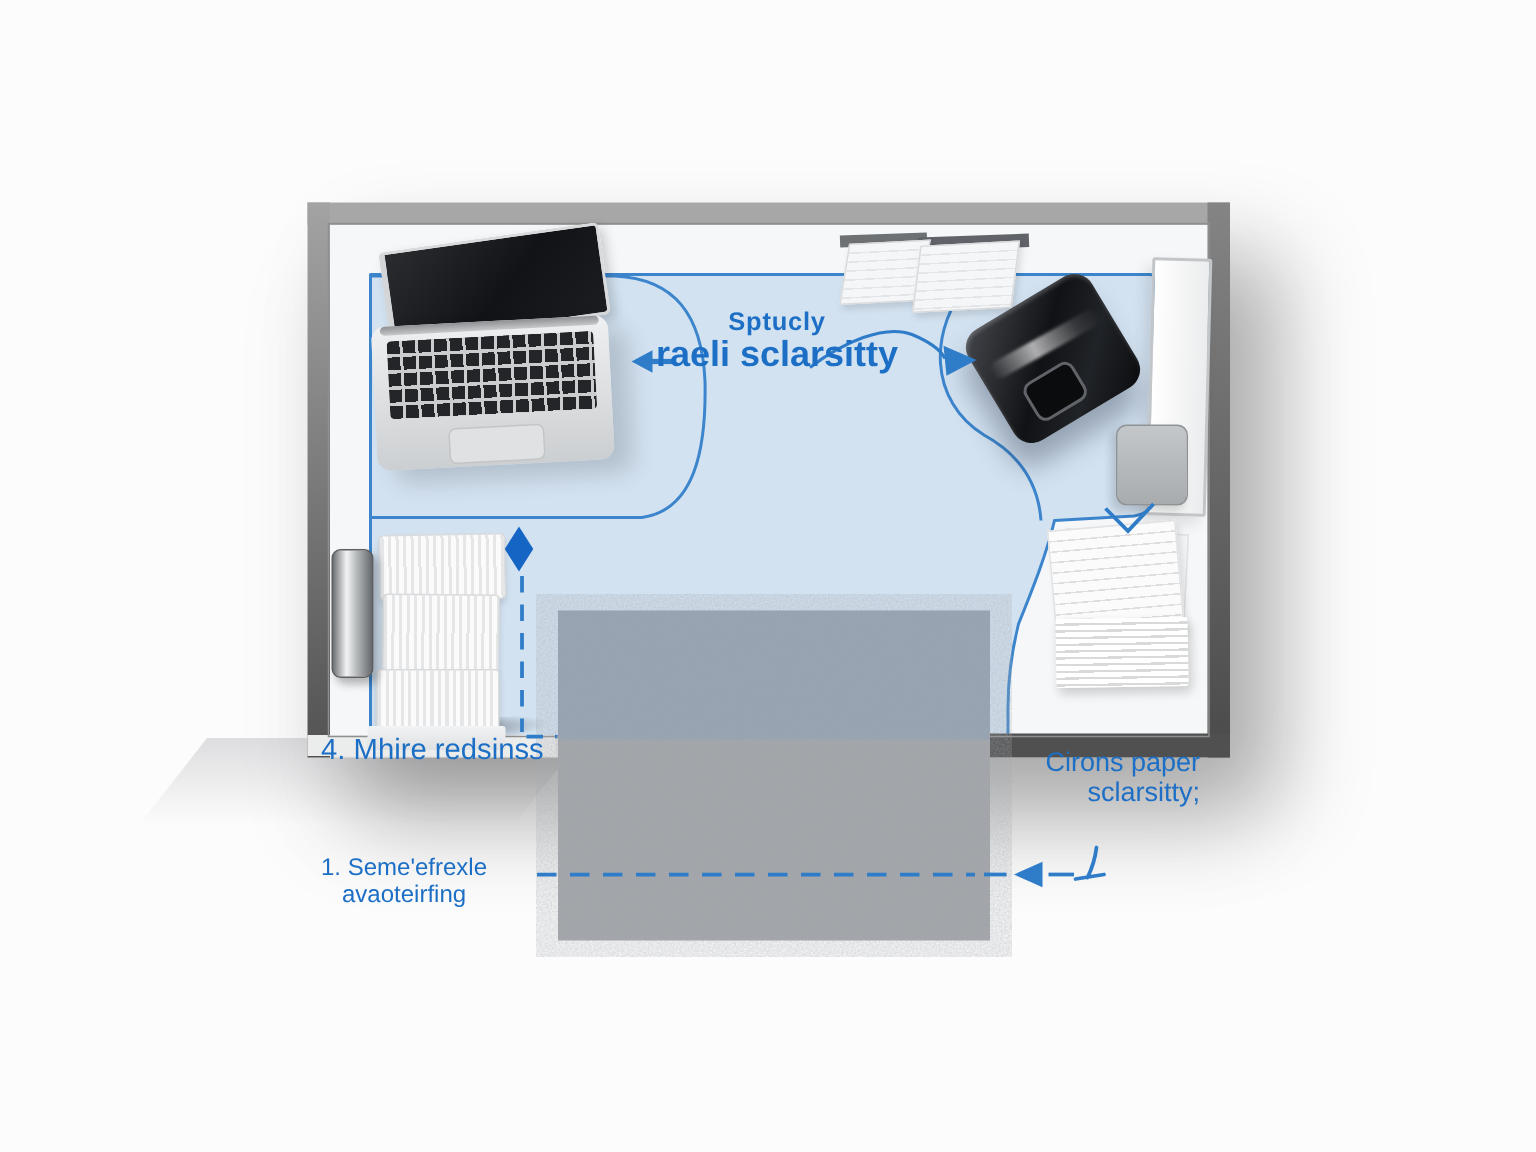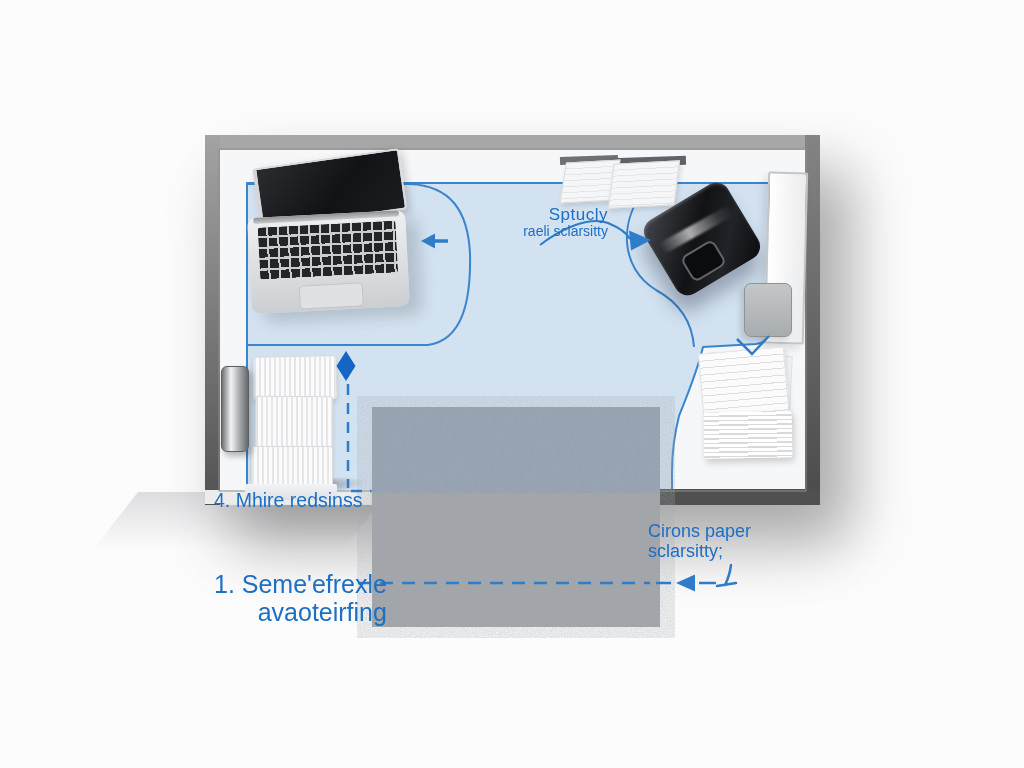--- a/index.html
+++ b/index.html
@@ -80,27 +80,27 @@
   .tray-base{left:1px;top:128px;width:92px;height:16px;border-radius:2px;
     background:linear-gradient(180deg,#f2f3f4,#dfe0e1);}
   .tray-shadow{left:248px;top:480px;width:118px;height:16px;transform:rotate(-4deg);
     background:radial-gradient(ellipse at 45% 40%,rgba(25,28,32,0.55),rgba(25,28,32,0) 70%);}
   
   .handle{left:221px;top:366px;width:26px;height:84px;border-radius:6px;
     background:linear-gradient(90deg,#6e7174,#f3f4f5 35%,#b8bbbd 60%,#66696c);
     box-shadow:3px 4px 6px rgba(0,0,0,0.28);border:1px solid #5c5f62;}
   
   .blue-label{color:#1c6fc4;z-index:4;line-height:1.12;}
-  .center-label{left:428px;top:205px;width:180px;text-align:right;}
+  .center-label{left:428px;top:205px;width:180px;text-align:center;font-weight:bold;}
   .center-l1{font-size:17px;letter-spacing:0.5px;}
-  .center-l2{font-size:14px;}
+  .center-l2{font-size:24px;}
   .note-left-top{left:214px;top:490px;font-size:19.5px;}
-  .note-left-bottom{left:214px;top:570px;font-size:25px;text-align:right;}
+  .note-left-bottom{left:214px;top:570px;font-size:16px;}
   .note-left-bottom .l2{padding-left:14px;}
-  .note-right{left:648px;top:521px;width:152px;text-align:left;font-size:18px;}
+  .note-right{left:648px;top:498px;width:152px;text-align:right;font-size:18px;}
 </style>
 </head>
 <body>
 
 <div class="stage">
 
   <div class="abs room-shadow"></div>
   <div class="abs corner-streak"></div>
 
   <svg class="abs svg-base" width="1024" height="768" viewBox="0 0 1024 768">

